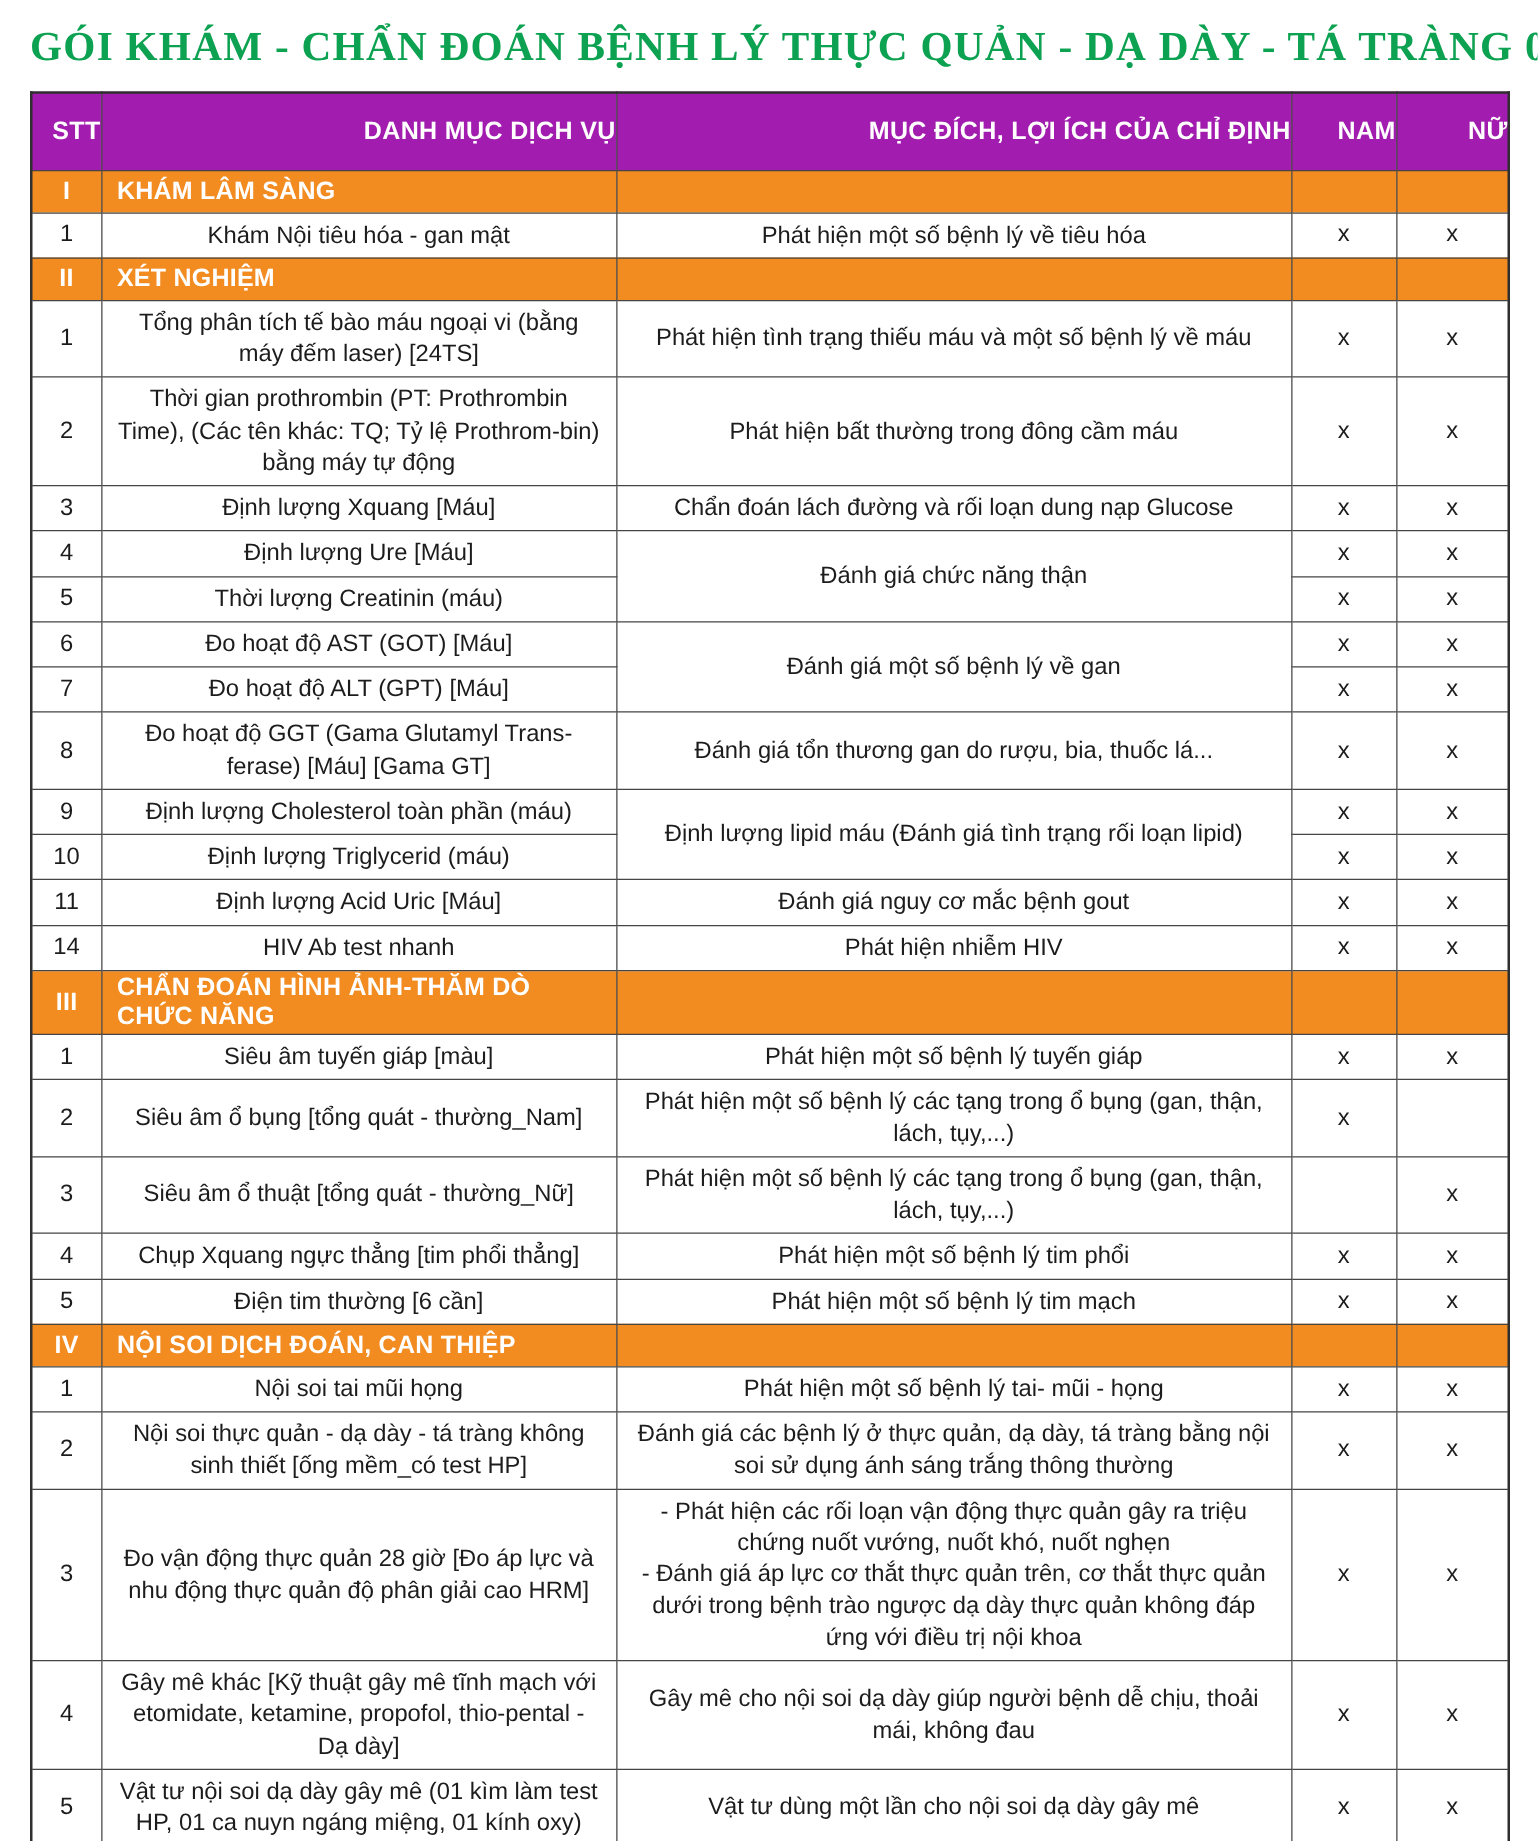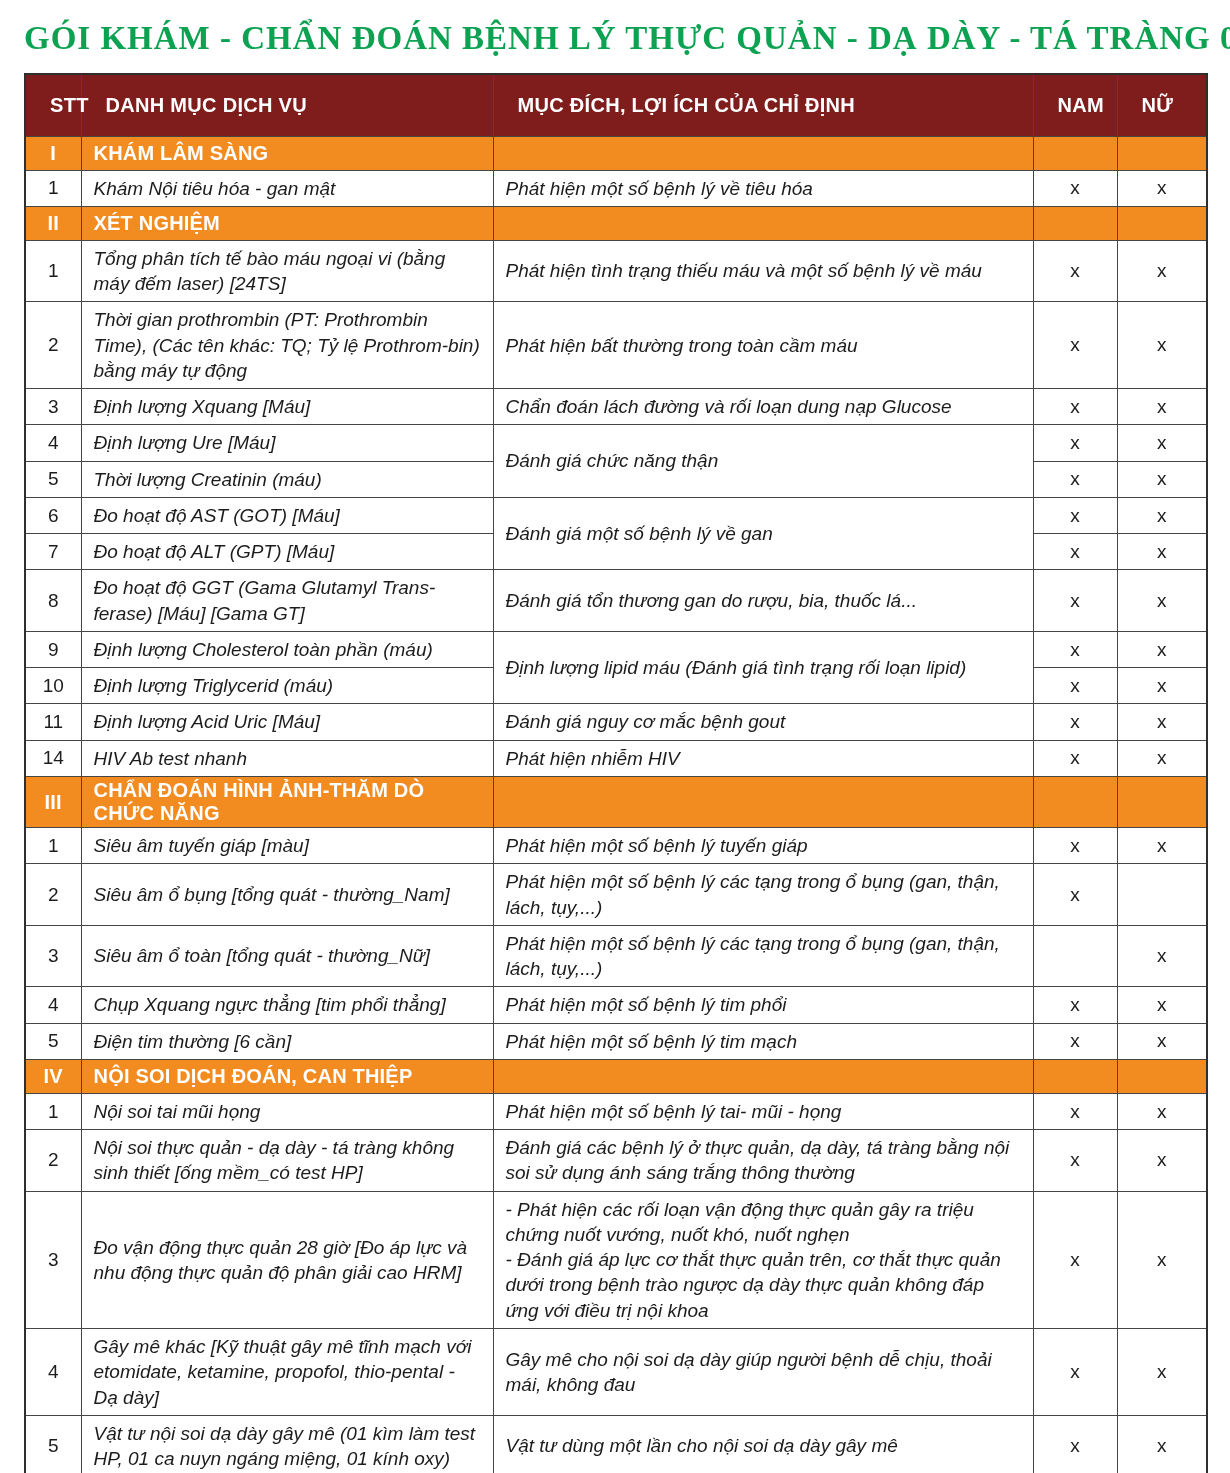--- a/index.html
+++ b/index.html
@@ -27,46 +27,44 @@
     width: 1182px;
     border-collapse: collapse;
     table-layout: fixed;
     border: 2px solid #2f2f2f;
   }
   table.pkg th, table.pkg td {
     border: 1.5px solid #454545;
     vertical-align: middle;
   }
   thead th {
-    background: #7f1d1d;
+    background: #a21caf;
     color: #ffffff;
     font-weight: 700;
     font-size: 20px;
     height: 62px;
-    text-align: left;
+    text-align: right;
     letter-spacing: 0.3px;
-    padding-left: 24px;
   }
   tr.section-row td {
     background: #f28b20;
     color: #ffffff;
     font-weight: 700;
     font-size: 20px;
     height: 34px;
     letter-spacing: 0.2px;
   }
   tr.section-row td.numeral { text-align: center; }
   tr.section-row td.section-title { padding: 2px 12px; }
   td.stt { text-align: center; font-size: 19px; }
   td.service, td.purpose {
     padding: 5px 12px;
     font-size: 19px;
     line-height: 1.33;
-    text-align: left;
-    font-style: italic;
+    text-align: center;
   }
   td.purpose { white-space: pre-line; }
   td.mark { text-align: center; font-size: 19px; }
   tr.data-row td { height: 33px; }
 </style>
 </head>
 <body>
 
 <div class="page">
 
@@ -114,21 +112,21 @@
         <tr class="data-row">
           <td class="stt">1</td>
           <td class="service">Tổng phân tích tế bào máu ngoại vi (bằng máy đếm laser) [24TS]</td>
           <td class="purpose">Phát hiện tình trạng thiếu máu và một số bệnh lý về máu</td>
           <td class="mark">x</td>
           <td class="mark">x</td>
         </tr>
         <tr class="data-row">
           <td class="stt">2</td>
           <td class="service">Thời gian prothrombin (PT: Prothrombin Time), (Các tên khác: TQ; Tỷ lệ Prothrom-bin) bằng máy tự động</td>
-          <td class="purpose">Phát hiện bất thường trong toàn cầm máu</td>
+          <td class="purpose">Phát hiện bất thường trong đông cầm máu</td>
           <td class="mark">x</td>
           <td class="mark">x</td>
         </tr>
         <tr class="data-row">
           <td class="stt">3</td>
           <td class="service">Định lượng Xquang [Máu]</td>
           <td class="purpose">Chẩn đoán lách đường và rối loạn dung nạp Glucose</td>
           <td class="mark">x</td>
           <td class="mark">x</td>
         </tr>
@@ -208,21 +206,21 @@
         </tr>
         <tr class="data-row">
           <td class="stt">2</td>
           <td class="service">Siêu âm ổ bụng [tổng quát - thường_Nam]</td>
           <td class="purpose">Phát hiện một số bệnh lý các tạng trong ổ bụng (gan, thận, lách, tụy,...)</td>
           <td class="mark">x</td>
           <td class="mark"></td>
         </tr>
         <tr class="data-row">
           <td class="stt">3</td>
-          <td class="service">Siêu âm ổ toàn [tổng quát - thường_Nữ]</td>
+          <td class="service">Siêu âm ổ thuật [tổng quát - thường_Nữ]</td>
           <td class="purpose">Phát hiện một số bệnh lý các tạng trong ổ bụng (gan, thận, lách, tụy,...)</td>
           <td class="mark"></td>
           <td class="mark">x</td>
         </tr>
         <tr class="data-row">
           <td class="stt">4</td>
           <td class="service">Chụp Xquang ngực thẳng [tim phổi thẳng]</td>
           <td class="purpose">Phát hiện một số bệnh lý tim phổi</td>
           <td class="mark">x</td>
           <td class="mark">x</td>

